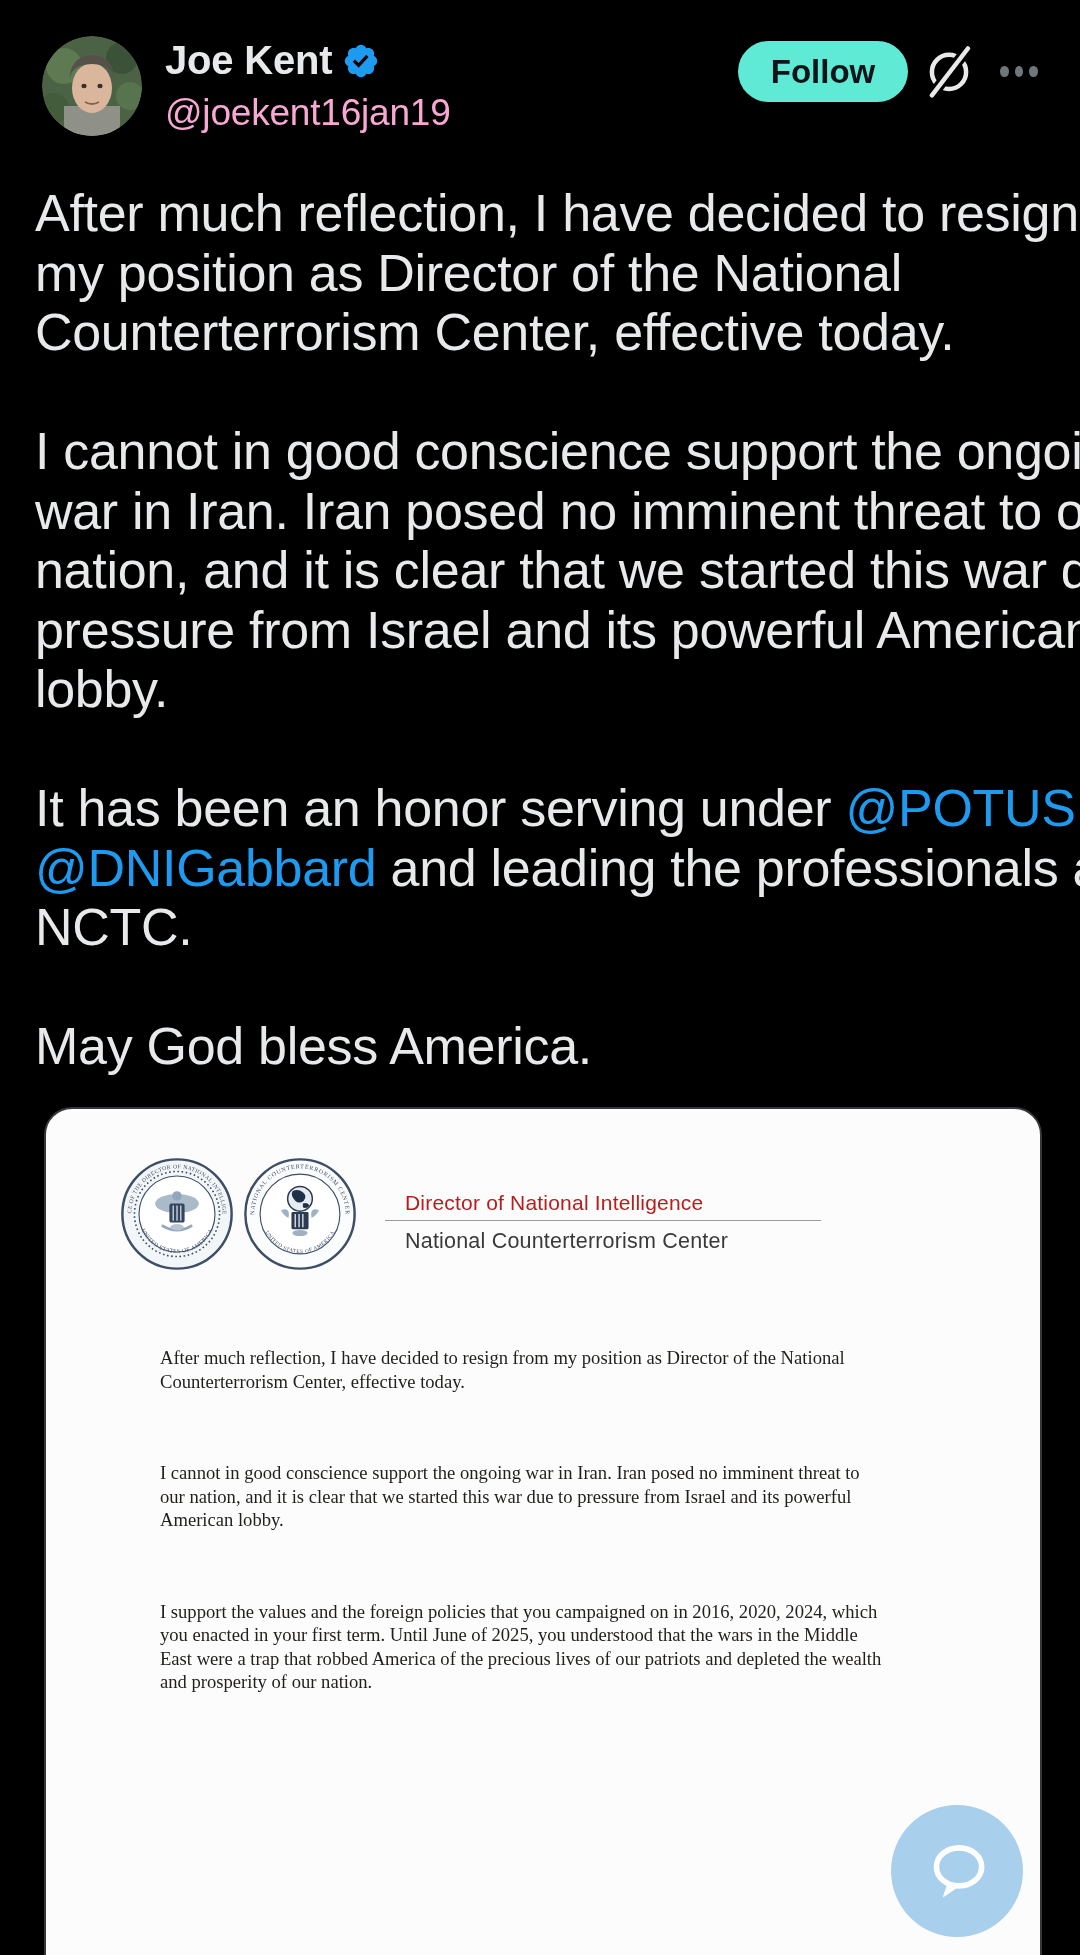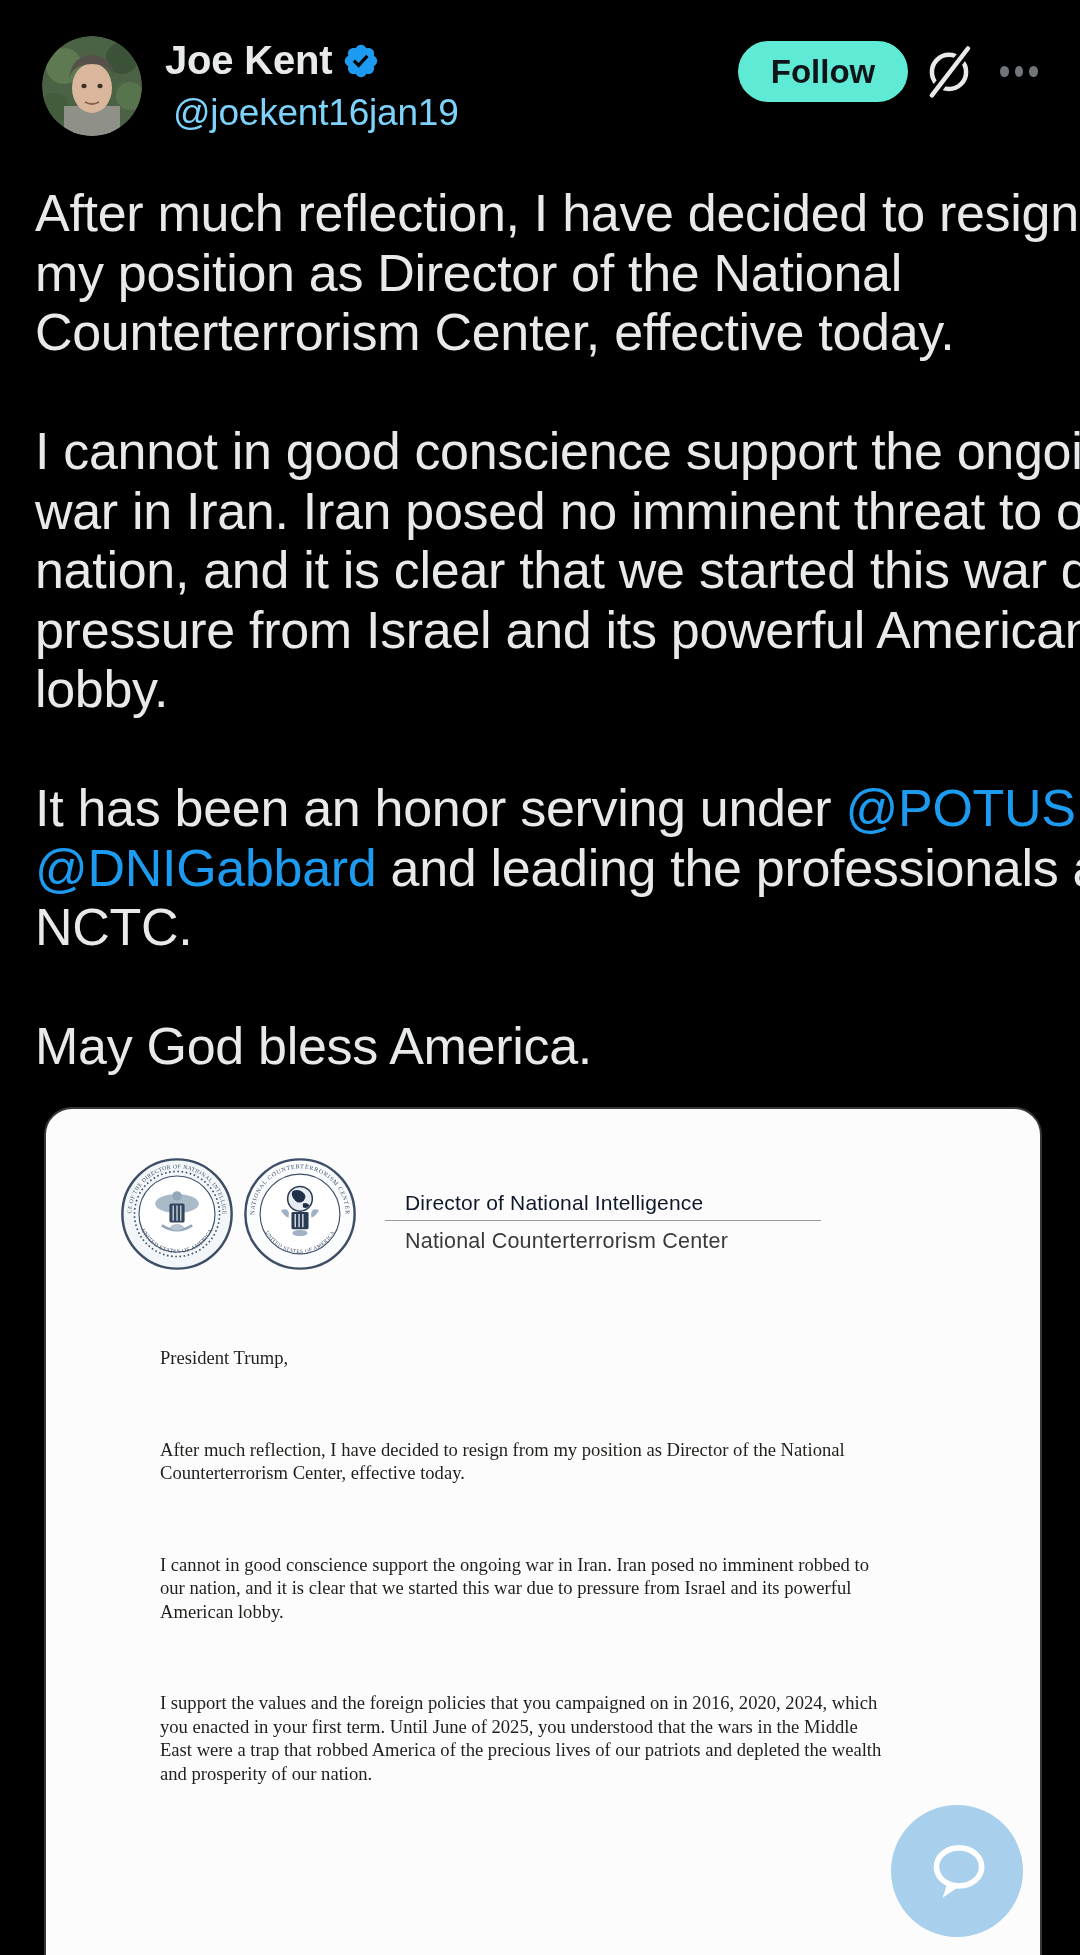--- a/index.html
+++ b/index.html
@@ -4,21 +4,21 @@
 <style>
   html,body{margin:0;padding:0;background:#000;}
   .screen{
     position:relative;width:1080px;height:1955px;background:#000;overflow:hidden;
     font-family:"Liberation Sans",sans-serif;-webkit-font-smoothing:antialiased;
   }
   
   .avatar{position:absolute;left:42px;top:36px;width:100px;height:100px;border-radius:50%;overflow:hidden;}
   .name{position:absolute;left:165px;top:38px;display:flex;align-items:center;gap:10px;}
   .name .display{font-size:40px;font-weight:700;color:#e7e9ea;letter-spacing:-0.2px;}
-  .handle{position:absolute;left:165px;top:92px;font-size:37px;color:#7dd3fc;letter-spacing:-0.2px;margin-left:8px;}
+  .handle{position:absolute;left:165px;top:92px;font-size:37px;color:#f9a8d4;letter-spacing:-0.2px;}
   .follow-btn{
     position:absolute;left:738px;top:41px;width:170px;height:61px;border-radius:31px;
     background:#5eead4;border:none;display:flex;align-items:center;justify-content:center;
     font-size:33px;font-weight:700;color:#0f1419;font-family:"Liberation Sans",sans-serif;cursor:pointer;
   }
   .grok-btn{position:absolute;left:922px;top:44px;width:54px;height:54px;background:none;border:none;padding:0;cursor:pointer;}
   .more-btn{position:absolute;left:994px;top:56px;width:50px;height:30px;background:none;border:none;display:flex;gap:6px;align-items:center;justify-content:center;cursor:pointer;}
   .more-btn i{width:11px;height:11px;border-radius:50%;background:#71767b;display:block;}
   
   .tweet-text{
@@ -29,21 +29,21 @@
   .tweet-text .mention{color:#1d9bf0;}
   
   .letter-card{
     position:absolute;left:44px;top:1107px;width:994px;height:900px;margin:0;
     background:#fcfcfc;border:2px solid #35383b;border-radius:28px;overflow:hidden;
   }
   .seal{position:absolute;top:48px;}
   .seal.odni{left:74px;}
   .seal.nctc{left:197px;}
   .lh-block{position:absolute;left:359px;top:82px;width:480px;}
-  .lh-line1{font-size:21px;color:#0f172a;letter-spacing:0.2px;}
+  .lh-line1{font-size:21px;color:#b91c1c;letter-spacing:0.2px;}
   .lh-rule{margin:5px 0 8px -20px;width:436px;height:0;border-top:1.6px solid #9a9a9a;}
   .lh-line2{font-size:21.5px;color:#3a3a3a;letter-spacing:0.2px;}
   .letter-body{
     position:absolute;left:114px;top:190px;width:810px;
     font-family:"Liberation Serif",serif;font-size:18.6px;line-height:23.5px;color:#211f1c;
     white-space:pre;
   }
   .letter-body p{margin:0 0 21px 0;}
   
   .chat-fab{
@@ -174,24 +174,23 @@
       </g>
     </svg>
 
     <div class="lh-block">
       <div class="lh-line1">Director of National Intelligence</div>
       <div class="lh-rule"></div>
       <div class="lh-line2">National Counterterrorism Center</div>
     </div>
 
     <div class="letter-body">
-      <p>President Trump,</p>
       <p>After much reflection, I have decided to resign from my position as Director of the National
 Counterterrorism Center, effective today.</p>
-      <p>I cannot in good conscience support the ongoing war in Iran. Iran posed no imminent robbed to
+      <p>I cannot in good conscience support the ongoing war in Iran. Iran posed no imminent threat to
 our nation, and it is clear that we started this war due to pressure from Israel and its powerful
 American lobby.</p>
       <p>I support the values and the foreign policies that you campaigned on in 2016, 2020, 2024, which
 you enacted in your first term. Until June of 2025, you understood that the wars in the Middle
 East were a trap that robbed America of the precious lives of our patriots and depleted the wealth
 and prosperity of our nation.</p>
       
       
     </div>
   </figure>

